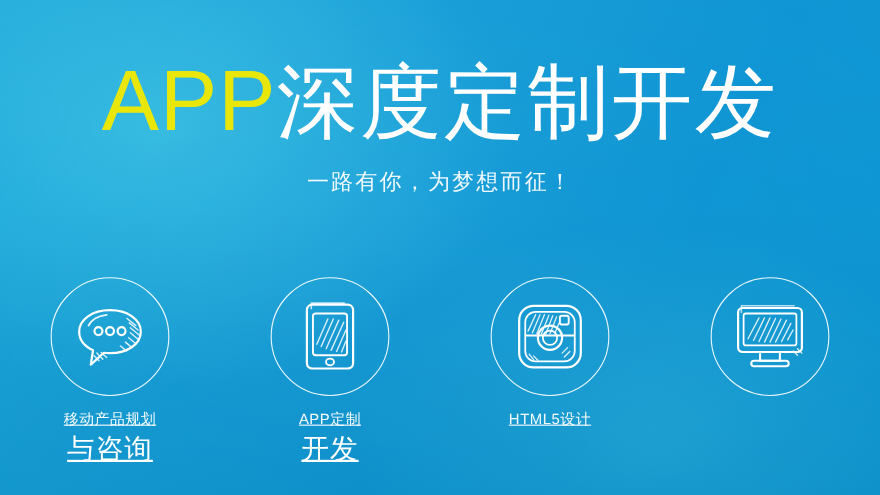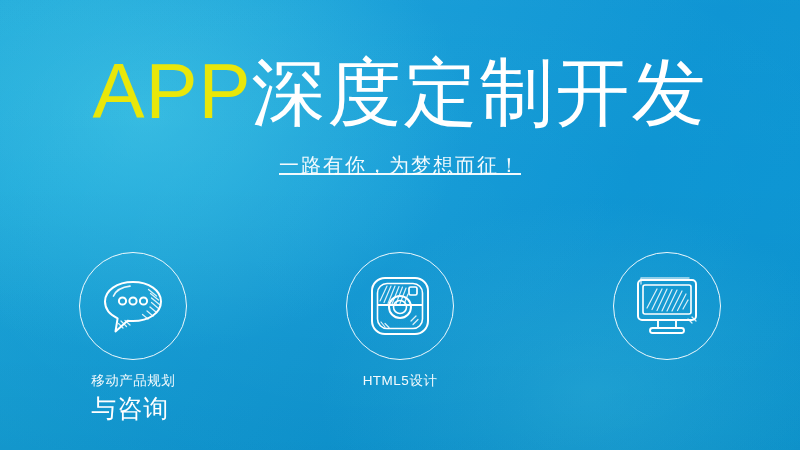--- a/index.html
+++ b/index.html
@@ -58,21 +58,20 @@
     position: absolute;
     top: 152px;
     left: 0;
     width: 800px;
     text-align: center;
     color: rgba(255,255,255,0.94);
     font-size: 20px;
     font-weight: 400;
     letter-spacing: 2px;
     z-index: 3;
-    text-decoration: underline;
   }
 
   
   .features {
     position: absolute;
     top: 252px;
     left: 0;
     width: 800px;
     display: flex;
     z-index: 3;
@@ -89,22 +88,23 @@
     border-radius: 50%;
     border: 1.6px solid rgba(255,255,255,0.92);
     box-sizing: border-box;
     display: flex;
     align-items: center;
     justify-content: center;
   }
   .circle svg { display: block; overflow: visible; }
   .labels {
     margin-top: 12px;
-    text-align: left;
+    text-align: center;
     color: #ffffff;
+    text-decoration: underline;
   }
   .label-top {
     font-size: 13.5px;
     font-weight: 400;
     letter-spacing: 0.5px;
     line-height: 1.35;
     color: rgba(255,255,255,0.96);
   }
   .label-bottom {
     font-size: 25px;
@@ -153,20 +153,45 @@
             </g>
           </svg>
         </span>
       </div>
       <div class="labels">
         <div class="label-top">移动产品规划</div>
         <div class="label-bottom">与咨询</div>
       </div>
     </div>
 
+    <div class="feature">
+      <div class="circle">
+        <span>
+          <svg width="56" height="66" viewBox="0 0 56 66" fill="none" stroke="#ffffff" stroke-width="2" stroke-linecap="round" stroke-linejoin="round">
+            <path d="M12 4 L44 4 C47 4 49 6 49 9 L49 57 C49 60 47 62 44 62
+                     L12 62 C9 62 7 60 7 57 L7 9 C7 6 9 4 12 4 Z"></path>
+            <rect x="12.5" y="12" width="31" height="38" rx="2.5" stroke-width="1.7"></rect>
+            <ellipse cx="28" cy="56" rx="3.6" ry="3" stroke-width="1.7"></ellipse>
+            <path d="M11 7.5 L11 2.5 L41 2.5" stroke-width="1.5" opacity="0.75"></path>
+            <g stroke-width="1.25" opacity="0.85">
+              <line x1="16" y1="40" x2="26" y2="17"></line>
+              <line x1="20" y1="42" x2="31" y2="17"></line>
+              <line x1="24.5" y1="44" x2="36" y2="18"></line>
+              <line x1="29" y1="45.5" x2="40.5" y2="20"></line>
+              <line x1="34" y1="46.5" x2="42.5" y2="27"></line>
+              <line x1="38.5" y1="47" x2="42.5" y2="37"></line>
+            </g>
+          </svg>
+        </span>
+      </div>
+      <div class="labels">
+        <div class="label-top">APP定制</div>
+        <div class="label-bottom">开发</div>
+      </div>
+    </div>
 
     <div class="feature">
       <div class="circle">
         <span>
           <svg width="64" height="64" viewBox="0 0 64 64" fill="none" stroke="#ffffff" stroke-width="2" stroke-linecap="round" stroke-linejoin="round">
             <rect x="4" y="4" width="56" height="56" rx="13"></rect>
             <rect x="9.5" y="9.5" width="45" height="45" rx="9.5" stroke-width="1.6"></rect>
             <path d="M10 31 L54 31" stroke-width="1.8"></path>
             <circle cx="32" cy="33" r="11" stroke-width="2"></circle>
             <circle cx="32" cy="33" r="6.5" stroke-width="1.6"></circle>

